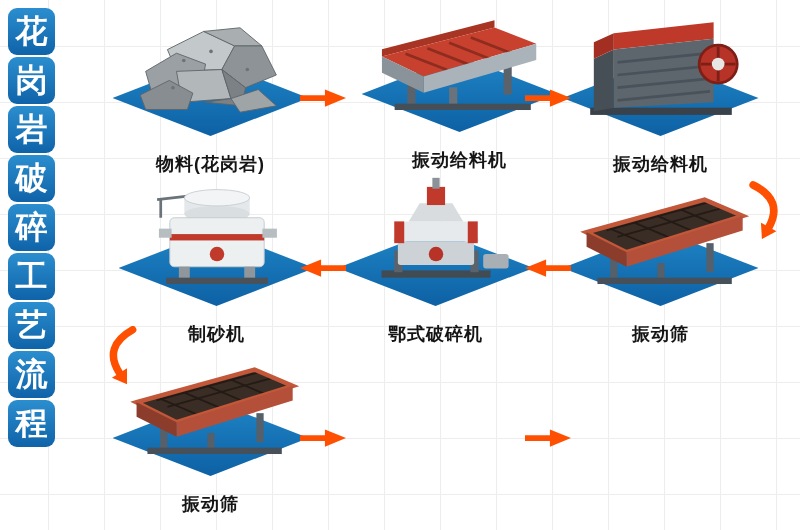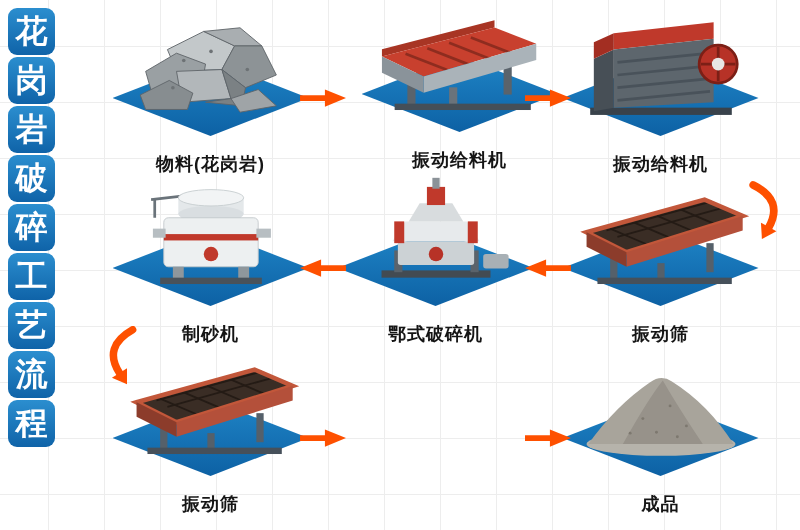--- a/index.html
+++ b/index.html
@@ -115,21 +115,21 @@
         <polygon points="26,40 48,30 48,48 26,58" fill="#a32e22"></polygon>
         <circle cx="163" cy="64" r="21" fill="#b73227" stroke="#7c1f16" stroke-width="3"></circle>
         <line x1="163" y1="45" x2="163" y2="83" stroke="#7c1f16" stroke-width="3"></line>
         <line x1="144" y1="64" x2="182" y2="64" stroke="#7c1f16" stroke-width="3"></line>
         <circle cx="163" cy="64" r="7" fill="#e8e6e4"></circle>
       </svg>
     </div>
     <div class="label">振动给料机</div>
   </div>
 
-  <div class="cell" style="left:103px;top:176px;font-family:Liberation Mono, monospace;">
+  <div class="cell" style="left:109px;top:176px;font-family:Liberation Mono, monospace;">
     <div class="stage">
       <div class="diamond"></div>
       <svg class="machine" viewBox="0 0 200 130">
         <line x1="34" y1="26" x2="104" y2="18" stroke="#6a737a" stroke-width="3"></line>
         <line x1="38" y1="26" x2="38" y2="46" stroke="#6a737a" stroke-width="3"></line>
         <line x1="70" y1="23" x2="70" y2="44" stroke="#6a737a" stroke-width="3"></line>
         <line x1="100" y1="19" x2="100" y2="40" stroke="#6a737a" stroke-width="3"></line>
         <rect x="64" y="24" width="72" height="18" fill="#e4e8ea"></rect>
         <ellipse cx="100" cy="42" rx="36" ry="9" fill="#d9dee1"></ellipse>
         <ellipse cx="100" cy="24" rx="36" ry="9" fill="#f2f4f5" stroke="#c7cdd0"></ellipse>
@@ -211,39 +211,20 @@
         </g>
         <polygon points="18,62 148,26 190,44 62,84" fill="none" stroke="#c2573a" stroke-width="5"></polygon>
         <polygon points="62,84 190,44 190,60 62,100" fill="#b4503a"></polygon>
         <polygon points="18,62 62,84 62,100 18,78" fill="#8c3c2b"></polygon>
       </svg>
     </div>
     <div class="label">振动筛</div>
   </div>
 
 
-  <div class="cell" style="left:553px;top:346px;">
-    <div class="stage">
-      <div class="diamond"></div>
-      <svg class="machine" viewBox="0 0 200 130">
-        <ellipse cx="100" cy="108" rx="82" ry="13" fill="#b6b3ab"></ellipse>
-        <path d="M20,108 Q50,66 88,40 Q100,31 112,39 Q152,64 180,108 Z" fill="#a8a49b"></path>
-        <path d="M58,108 Q86,58 102,38 Q118,66 146,108 Z" fill="#97928a"></path>
-        <g fill="#7d786f">
-          <circle cx="80" cy="80" r="1.6"></circle>
-            <circle cx="110" cy="66" r="1.6"></circle>
-          <circle cx="95" cy="95" r="1.6"></circle>
-            <circle cx="128" cy="88" r="1.6"></circle>
-          <circle cx="66" cy="96" r="1.6"></circle>
-            <circle cx="118" cy="100" r="1.6"></circle>
-        </g>
-      </svg>
-    </div>
-    <div class="label">成品</div>
-  </div>
 
   <div class="arrow-h" style="left:300px;top:86px;">
     <svg viewBox="0 0 48 24">
         <polygon points="0,9 26,9 26,3 48,12 26,21 26,15 0,15" fill="#fe5000"></polygon>
       </svg>
   </div>
   <div class="arrow-h" style="left:525px;top:86px;">
     <svg viewBox="0 0 48 24">
         <polygon points="0,9 26,9 26,3 48,12 26,21 26,15 0,15" fill="#fe5000"></polygon>
       </svg>

